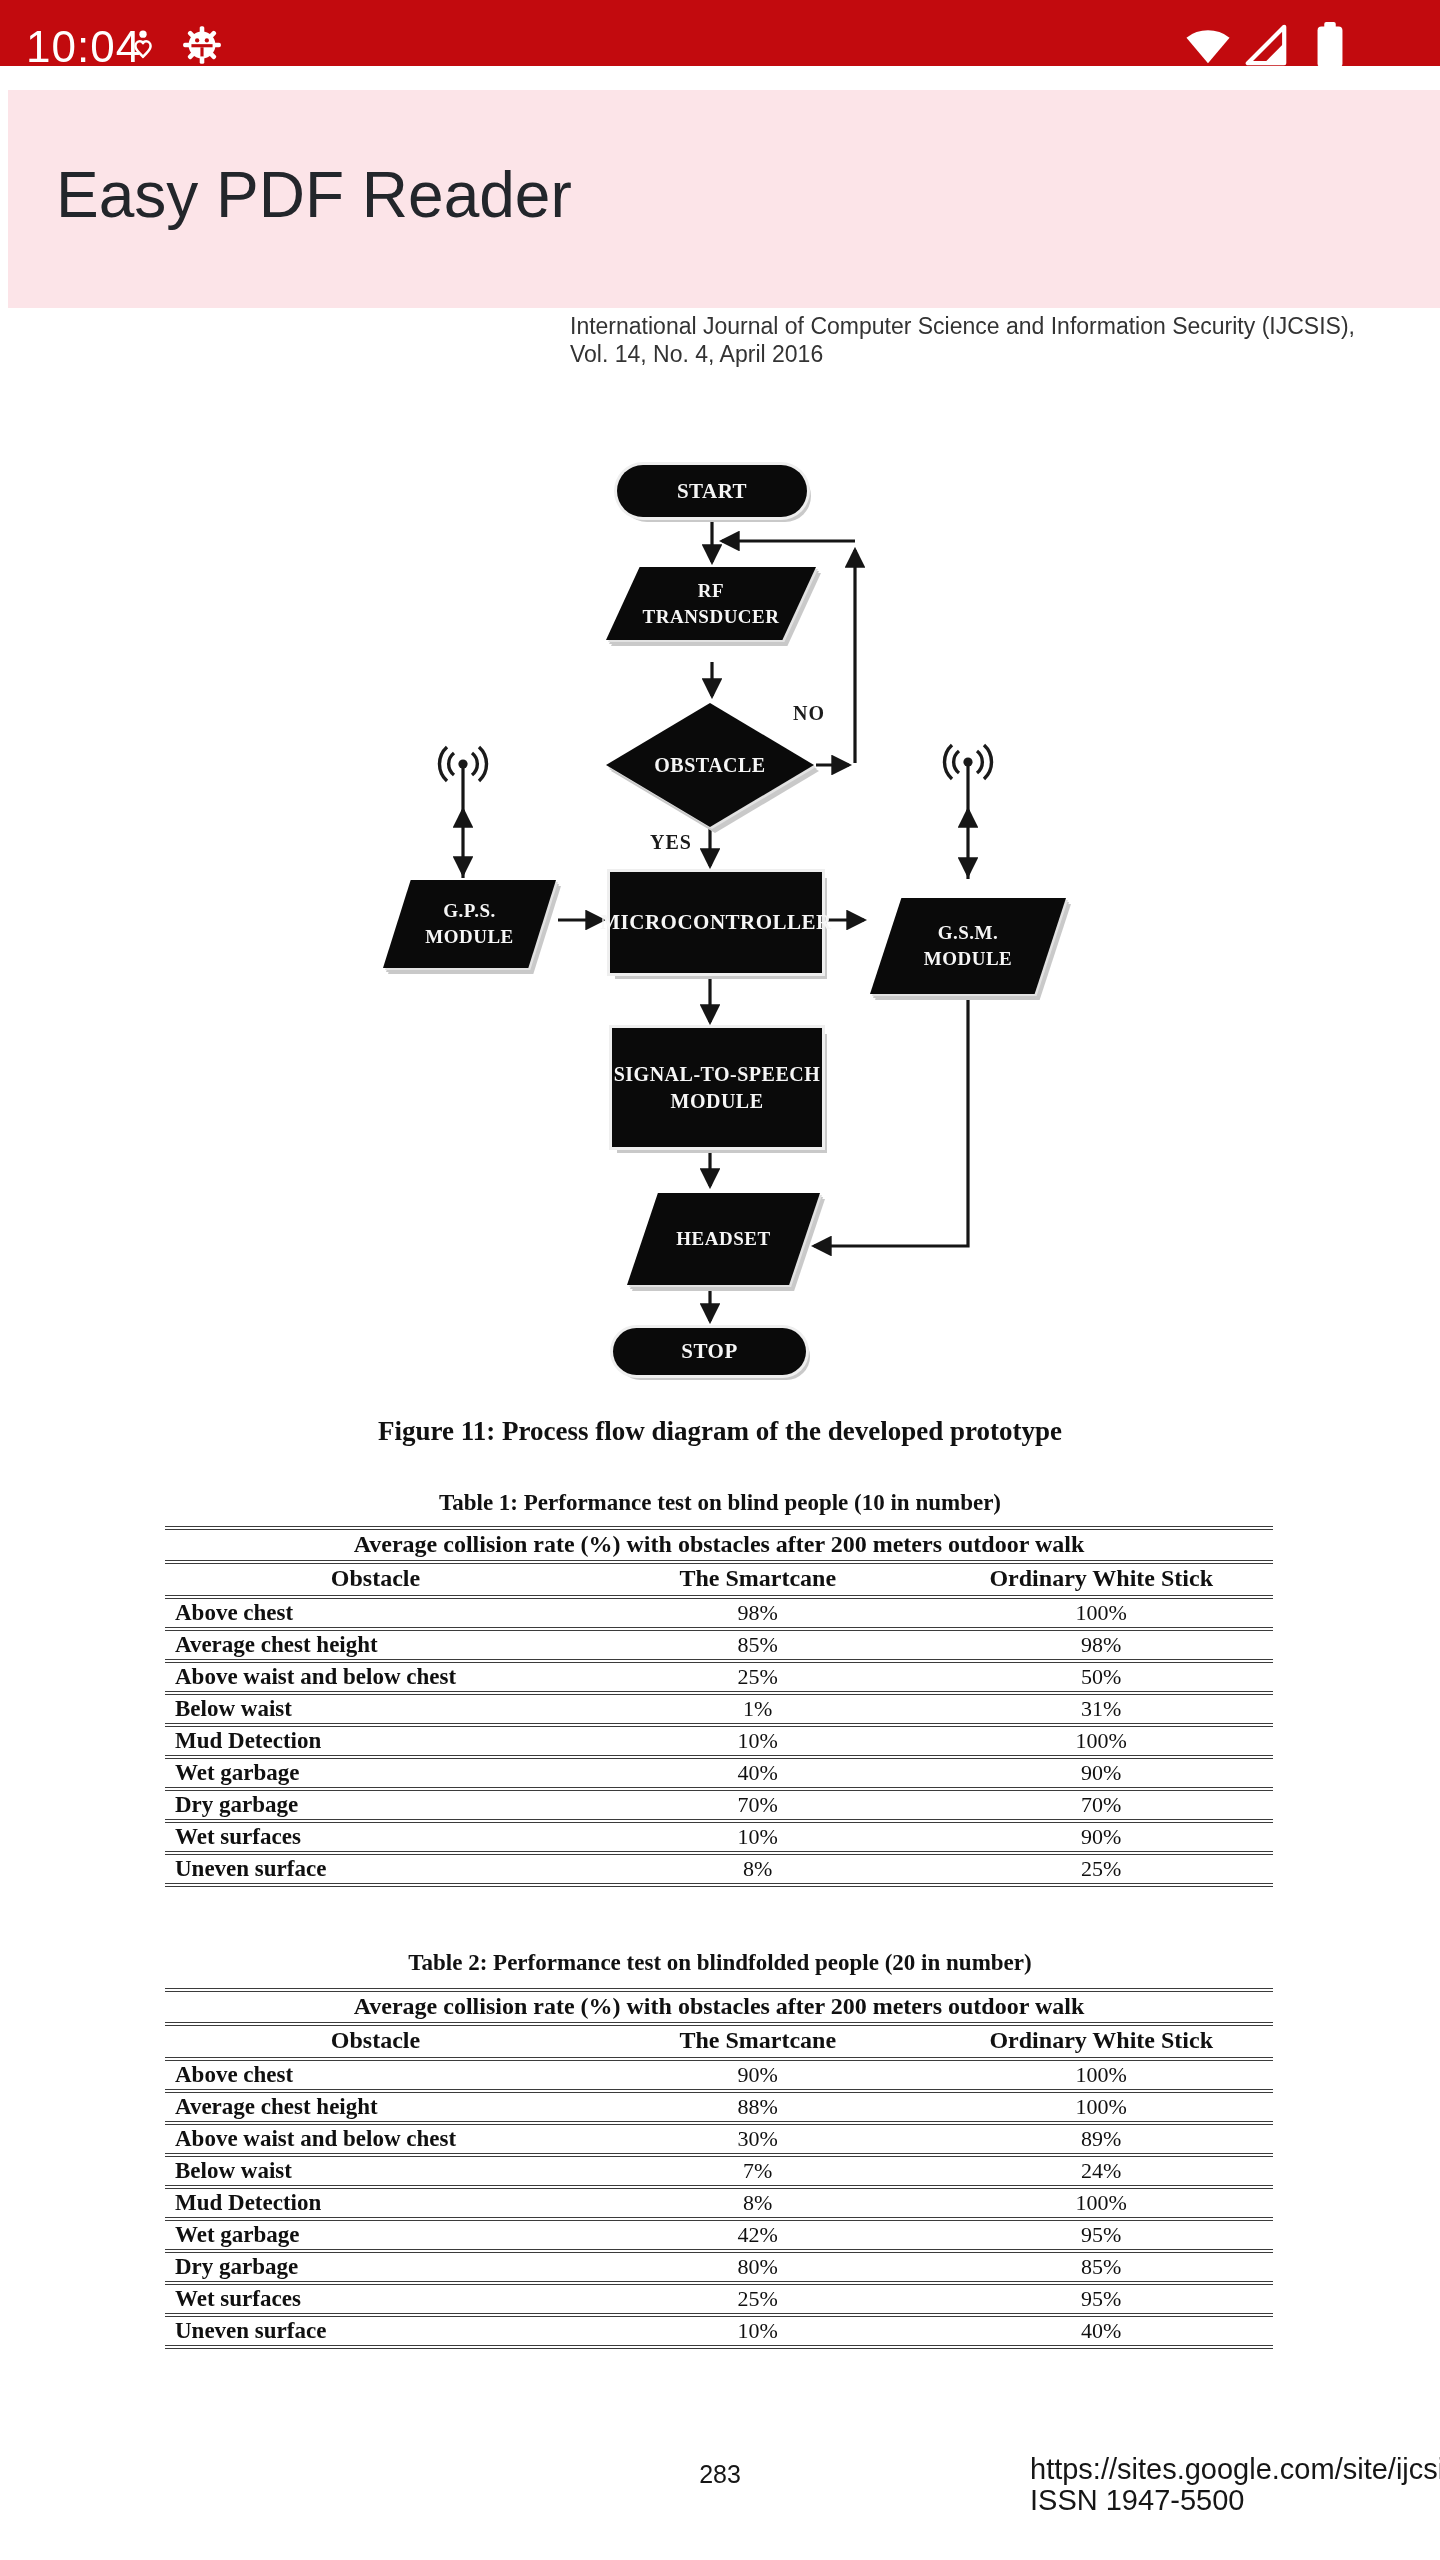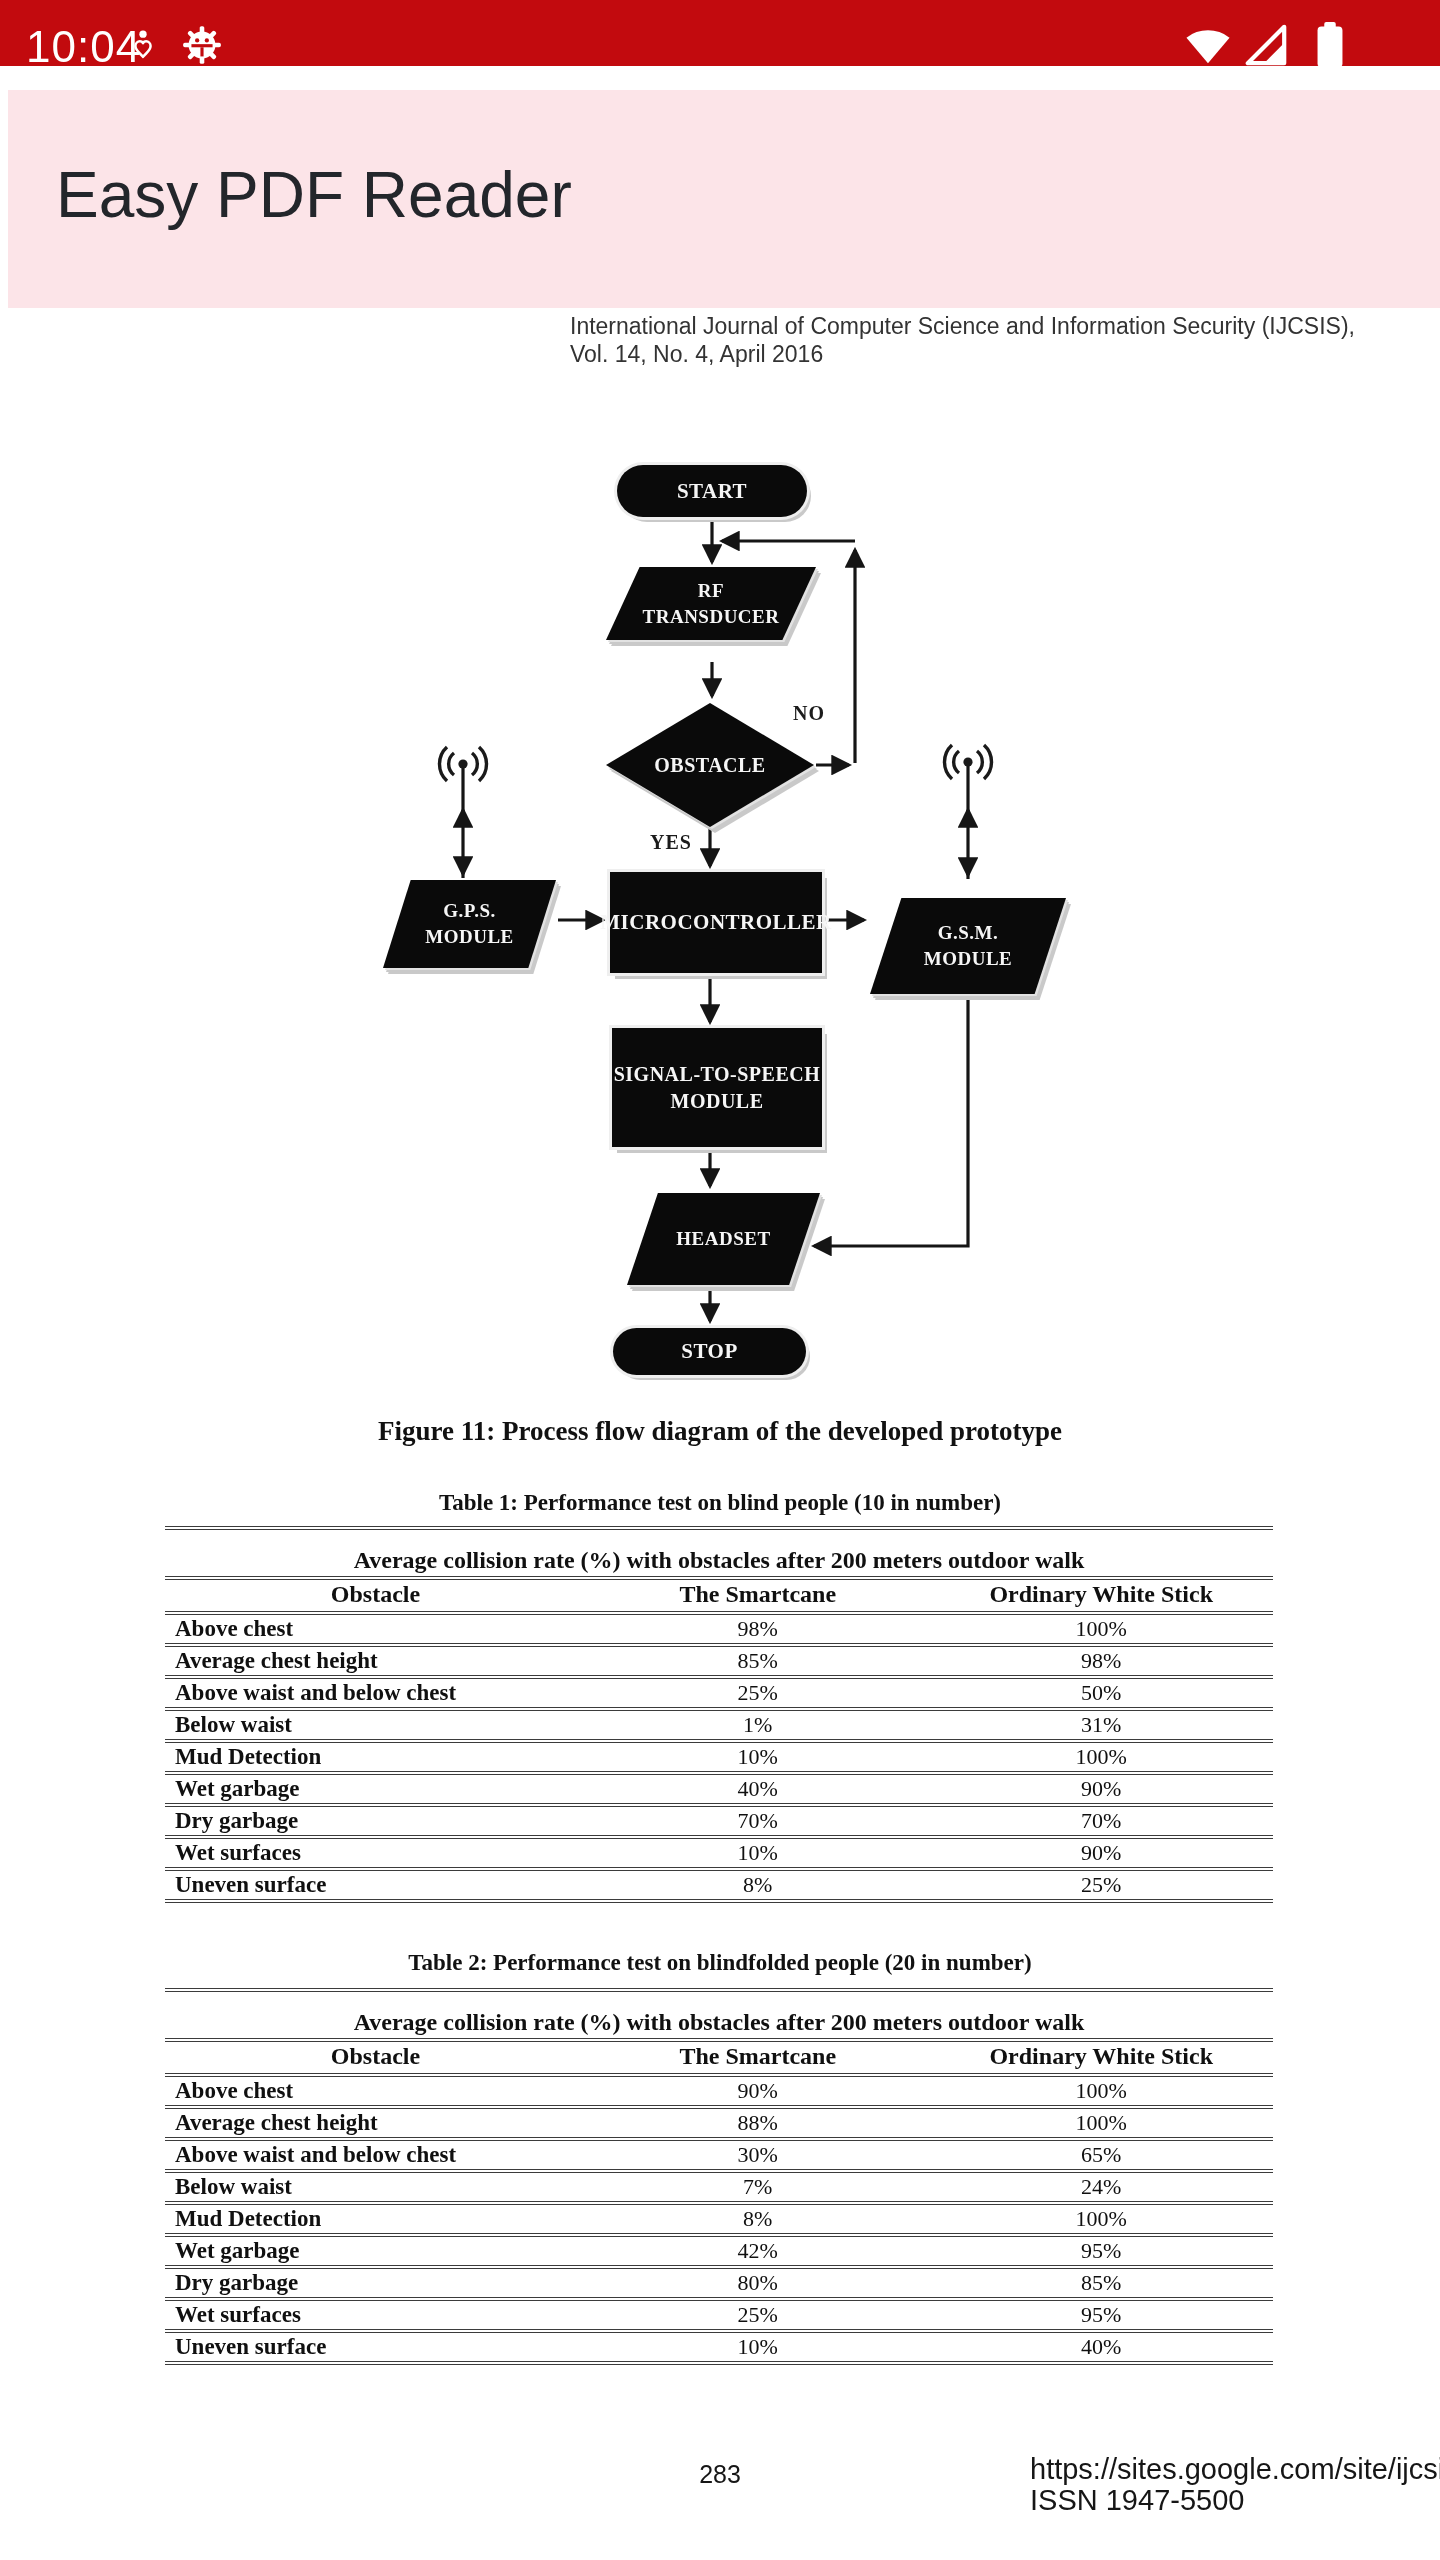--- a/index.html
+++ b/index.html
@@ -60,21 +60,21 @@
   .fig-caption{
     position:absolute;left:0;width:1440px;text-align:center;font-family:"Liberation Serif","DejaVu Serif",serif;
     font-weight:bold;color:#111;
   }
   
   .perf-table{
     position:absolute;left:165px;width:1108px;border-collapse:collapse;
     font-family:"Liberation Serif","DejaVu Serif",serif;color:#101010;table-layout:fixed;
   }
   .perf-table th.merged{
-    font-size:24px;font-weight:bold;text-align:center;padding:17px 0 2px;
+    font-size:24px;font-weight:bold;text-align:center;padding:1px 0 2px;
     border-top:4px double #3b3b3b;border-bottom:4px double #3b3b3b;
   }
   .perf-table tr.cols th{
     font-size:24px;font-weight:bold;text-align:center;padding:1px 0 3px;
     border-bottom:4px double #3b3b3b;
   }
   .perf-table td{font-size:22px;height:24px;border-bottom:4px double #3b3b3b;vertical-align:middle;}
   .perf-table td.obstacle{font-weight:bold;padding-left:10px;font-size:23px;text-align:left;}
   .perf-table td.val{text-align:center;}
   
@@ -359,21 +359,21 @@
           <td class="val">100%</td>
         </tr>
       <tr>
           <td class="obstacle">Average chest height</td>
           <td class="val">88%</td>
           <td class="val">100%</td>
         </tr>
       <tr>
           <td class="obstacle">Above waist and below chest</td>
           <td class="val">30%</td>
-          <td class="val">65%</td>
+          <td class="val">89%</td>
         </tr>
       <tr>
           <td class="obstacle">Below waist</td>
           <td class="val">7%</td>
           <td class="val">24%</td>
         </tr>
       <tr>
           <td class="obstacle">Mud Detection</td>
           <td class="val">8%</td>
           <td class="val">100%</td>

